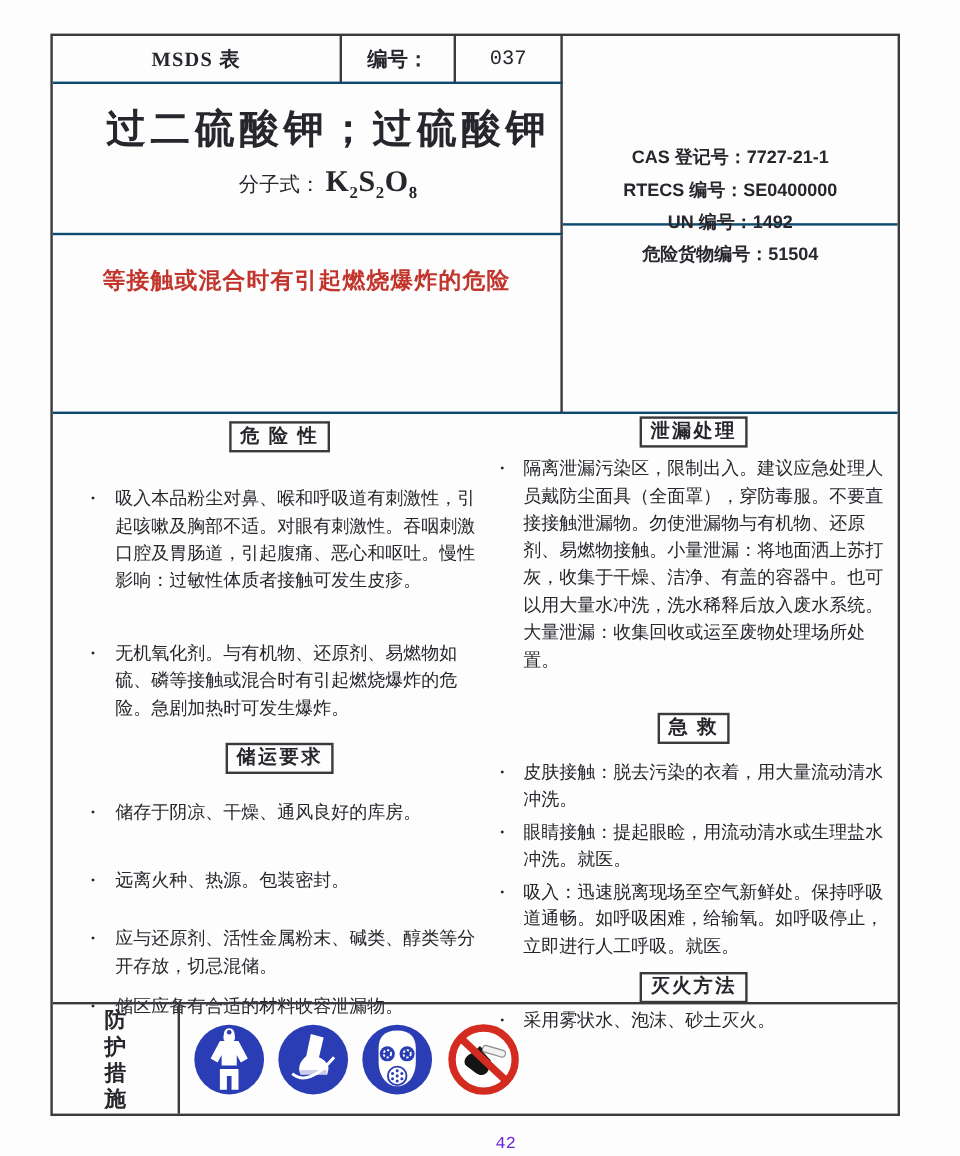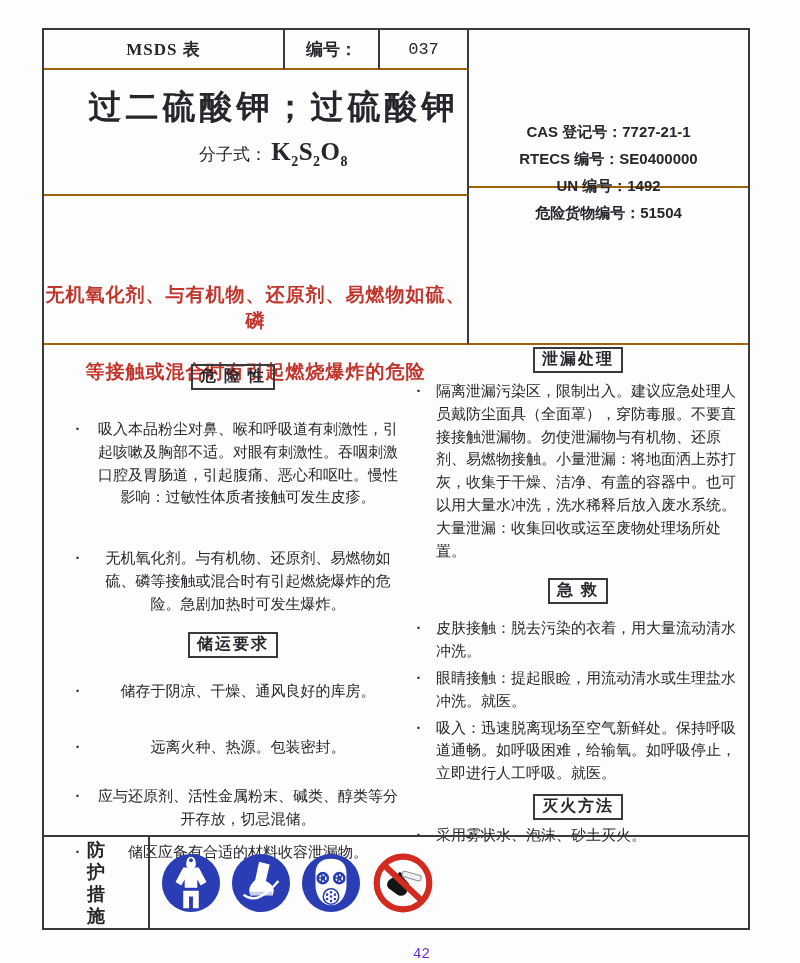--- a/index.html
+++ b/index.html
@@ -6,21 +6,21 @@
   html, body { width: 800px; height: 963px; }
   body {
     background: #ffffff;
     font-family: "Liberation Serif", "DejaVu Serif", serif;
     color: #26262c;
   }
   .sheet { position: relative; width: 800px; height: 963px; background: #fdfdfd; overflow: hidden; }
   .frame { position: absolute; left: 42px; top: 28px; width: 708px; height: 902px; border: 2px solid #3a3a3e; }
   .cell { position: absolute; }
   .bR { border-right: 2px solid #3a3a3e; }
-  .bB { border-bottom: 2px solid #a16207; }
+  .bB { border-bottom: 2px solid #0c4a6e; }
 
   
   .c-msds   { left: 0;   top: 0; width: 241px; height: 40px; display:flex; align-items:center; justify-content:center; font-weight:bold; font-size:17px; letter-spacing:1px; }
   .c-nolbl  { left: 241px; top: 0; width: 95px; height: 40px; display:flex; align-items:center; justify-content:center; font-weight:bold; font-size:17px; }
   .c-noval  { left: 336px; top: 0; width: 89px; height: 40px; display:flex; align-items:center; justify-content:center; font-size:17px;font-family:Liberation Mono, monospace; }
 
   
   .c-title  { left: 0; top: 40px; width: 425px; height: 126px; text-align:center;padding-left:36px; }
   .subst-title { margin-top: 15px; font-size: 33px; font-weight: bold; letter-spacing: 4px; }
   .formula-row { margin-top: 8px; font-size: 17px; }
@@ -33,21 +33,21 @@
   .warn-l2 { margin-top: 25px; font-family: Liberation Serif, serif; }
 
   
   .c-registry { left: 425px; top: 0; width: 279px; height: 158px; text-align:center;
     font-family: "Liberation Sans", sans-serif; font-weight: bold; font-size: 15px;
     line-height: 27px; padding-top: 88px; }
   .c-emptyr { left: 425px; top: 158px; width: 279px; height: 157px; }
 
   
   .c-content { left: 0; top: 315px; width: 704px; height: 490px; display: flex; }
-  .col-left  { width: 358px; padding: 13px 2px 0 22px; text-align: center; }
+  .col-left  { width: 358px; padding: 0 2px 0 22px; }
   .col-right { flex: 1; padding: 2px 2px 0 8px; }
 
   .sec-h { width: fit-content; margin: 0 auto; border: 2px solid #3a3a3e; padding: 0 7px 1px 7px;
     font-weight: bold; font-size: 16px; letter-spacing: 2px; }
 
   ul.blist { list-style: none; }
   ul.blist li { position: relative; padding-left: 30px; font-size: 15px; line-height: 1.52; }
   ul.blist li::before { content: "·"; position: absolute; left: 9px; top: 0; font-weight: bold; }
   .col-right ul.blist li { padding-left: 26px; }
   .col-right ul.blist li::before { left: 6px; }
@@ -80,21 +80,20 @@
 
     <div class="cell c-title bR bB">
       <div class="subst-title">过二硫酸钾；过硫酸钾</div>
       <div class="formula-row">
         <span>分子式：</span>
         <span class="formula"><span>K</span><sub>2</sub><span>S</span><sub>2</sub><span>O</span><sub>8</sub></span>
       </div>
     </div>
 
     <div class="cell c-warn bR bB">
-      <div class="warn-l1">无机氧化剂、与有机物、还原剂、易燃物如硫、磷</div>
       <div class="warn-l2">等接触或混合时有引起燃烧爆炸的危险</div>
     </div>
 
     <div class="cell c-registry bB">
       <div>CAS 登记号：7727-21-1</div>
       <div>RTECS 编号：SE0400000</div>
       <div>UN 编号：1492</div>
       <div>危险货物编号：51504</div>
     </div>
     <div class="cell c-emptyr bB"></div>
@@ -113,21 +112,21 @@
           <li style="margin-top:26px;">应与还原剂、活性金属粉末、碱类、醇类等分开存放，切忌混储。</li>
           <li style="margin-top:10px;">储区应备有合适的材料收容泄漏物。</li>
         </ul>
       </div>
 
       <div class="col-right">
         <div class="sec-h">泄漏处理</div>
         <ul class="blist">
           <li style="margin-top:7px;">隔离泄漏污染区，限制出入。建议应急处理人员戴防尘面具（全面罩），穿防毒服。不要直接接触泄漏物。勿使泄漏物与有机物、还原剂、易燃物接触。小量泄漏：将地面洒上苏打灰，收集于干燥、洁净、有盖的容器中。也可以用大量水冲洗，洗水稀释后放入废水系统。大量泄漏：收集回收或运至废物处理场所处置。</li>
         </ul>
-        <div class="sec-h" style="margin-top:16px;">急  救</div>
+        <div class="sec-h" style="margin-top:32px;">急  救</div>
         <ul class="blist">
           <li style="margin-top:13px;">皮肤接触：脱去污染的衣着，用大量流动清水冲洗。</li>
           <li style="margin-top:4px;">眼睛接触：提起眼睑，用流动清水或生理盐水冲洗。就医。</li>
           <li style="margin-top:4px;">吸入：迅速脱离现场至空气新鲜处。保持呼吸道通畅。如呼吸困难，给输氧。如呼吸停止，立即进行人工呼吸。就医。</li>
         </ul>
         <div class="sec-h" style="margin-top:9px;">灭火方法</div>
         <ul class="blist">
           <li style="margin-top:4px;">采用雾状水、泡沫、砂土灭火。</li>
         </ul>
       </div>

